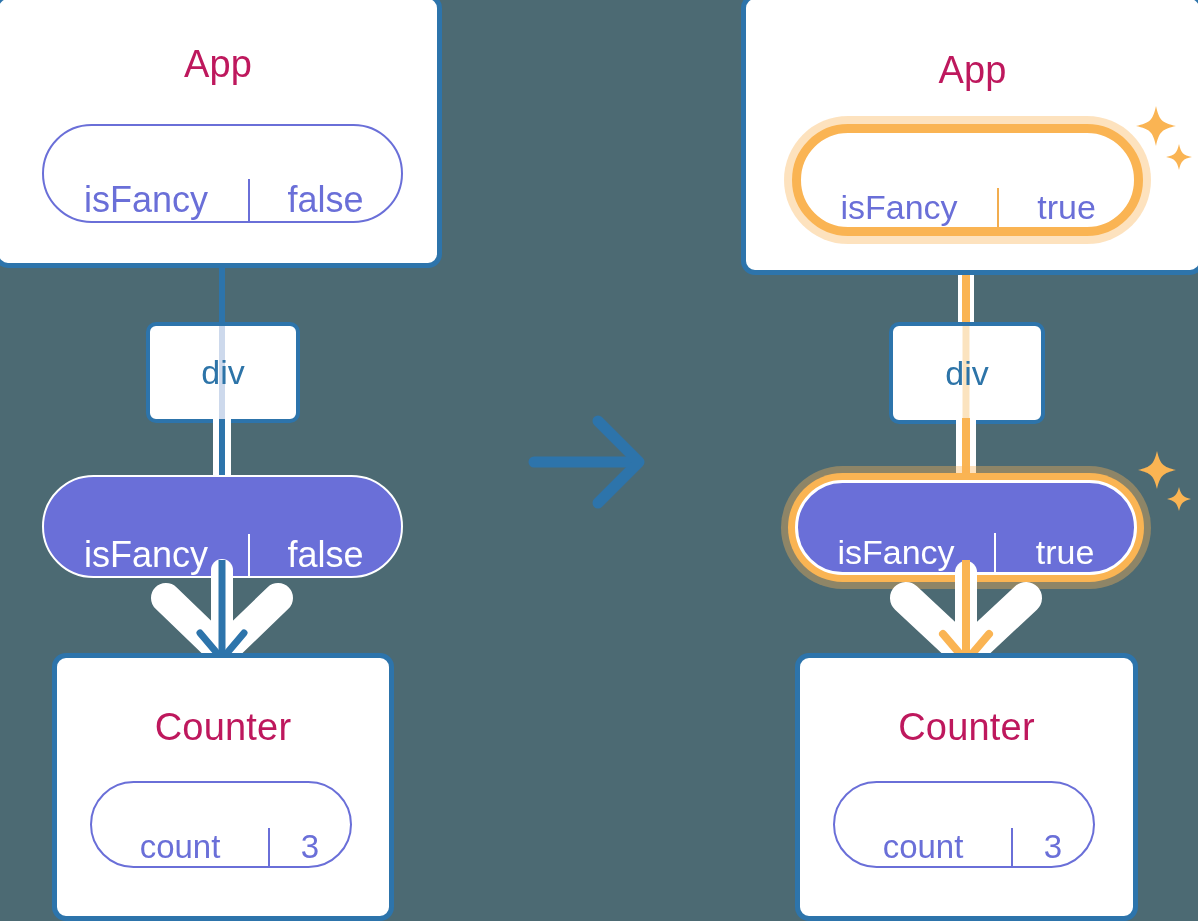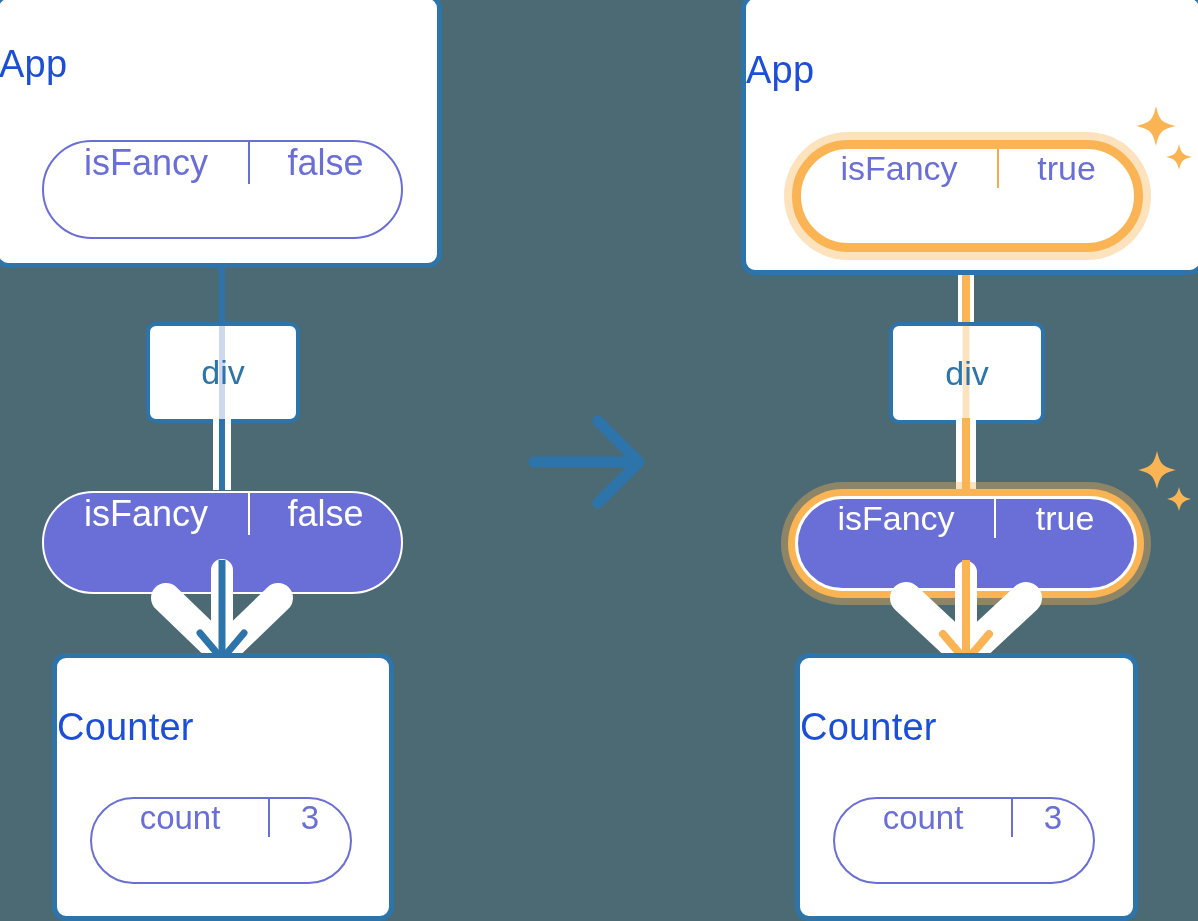--- a/index.html
+++ b/index.html
@@ -34,35 +34,34 @@
     border: 5px solid #2b6cab;
     border-radius: 14px;
     box-sizing: border-box;
   }
   .card.blue-border { border-color: #2d74ab; }
 
   .card-title {
     position: absolute;
     left: 0;
     right: 0;
-    text-align: left;
-    color: #1d4ed8;
+    text-align: center;
+    color: #be185d;
     font-size: 38px;
     font-family: "Liberation Sans", sans-serif;
     letter-spacing: 0.2px;
   }
 
   
   .pill {
     position: absolute;
     box-sizing: border-box;
     display: flex;
-    align-items: flex-start;
+    align-items: flex-end;
     border-radius: 999px;
-    margin-top: 16px;
   }
   .pill .cell {
     display: flex;
     align-items: center;
     justify-content: center;
     box-sizing: border-box;
     font-family: "Liberation Sans", sans-serif;
     white-space: nowrap;
   }
   .pill .cell.left  { flex: 0 0 auto; }

